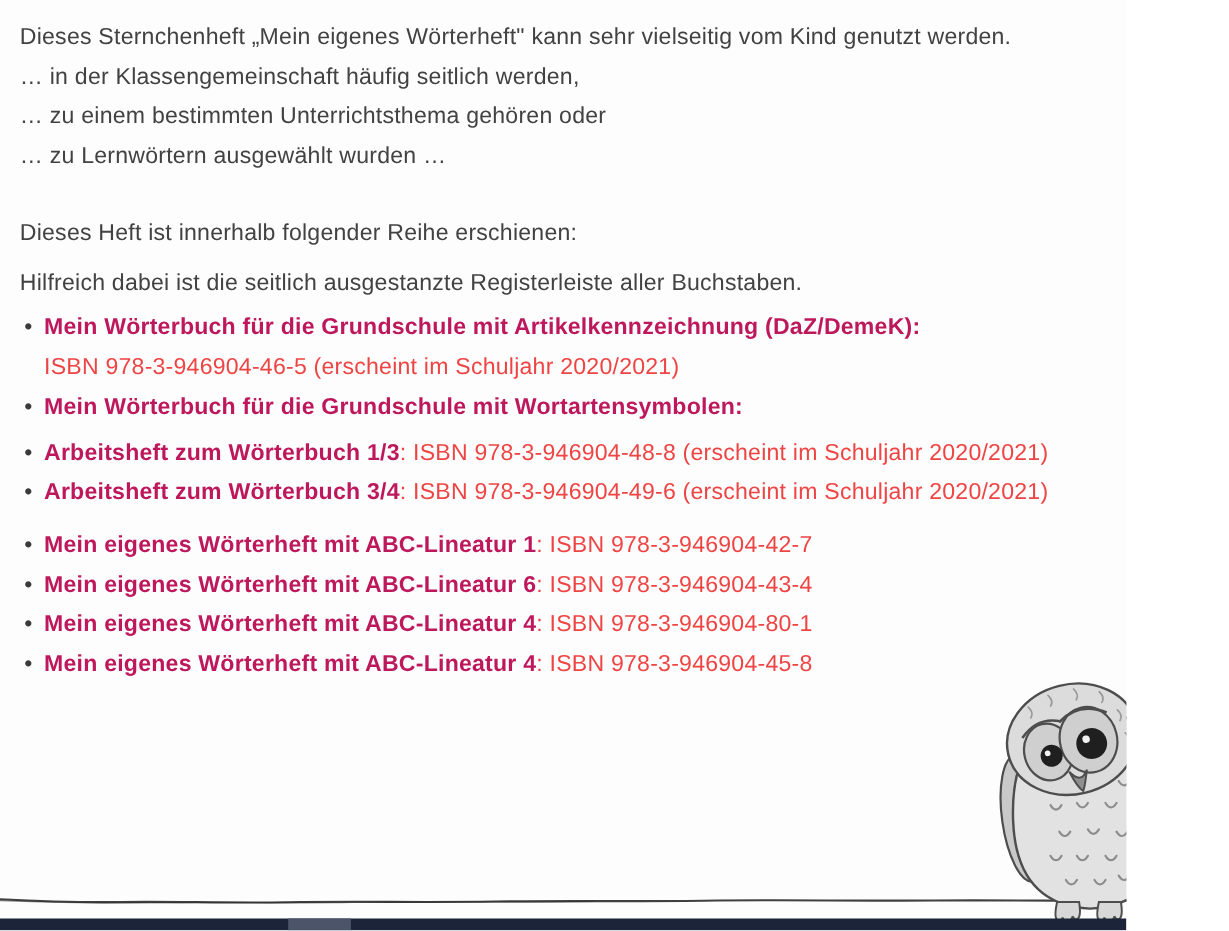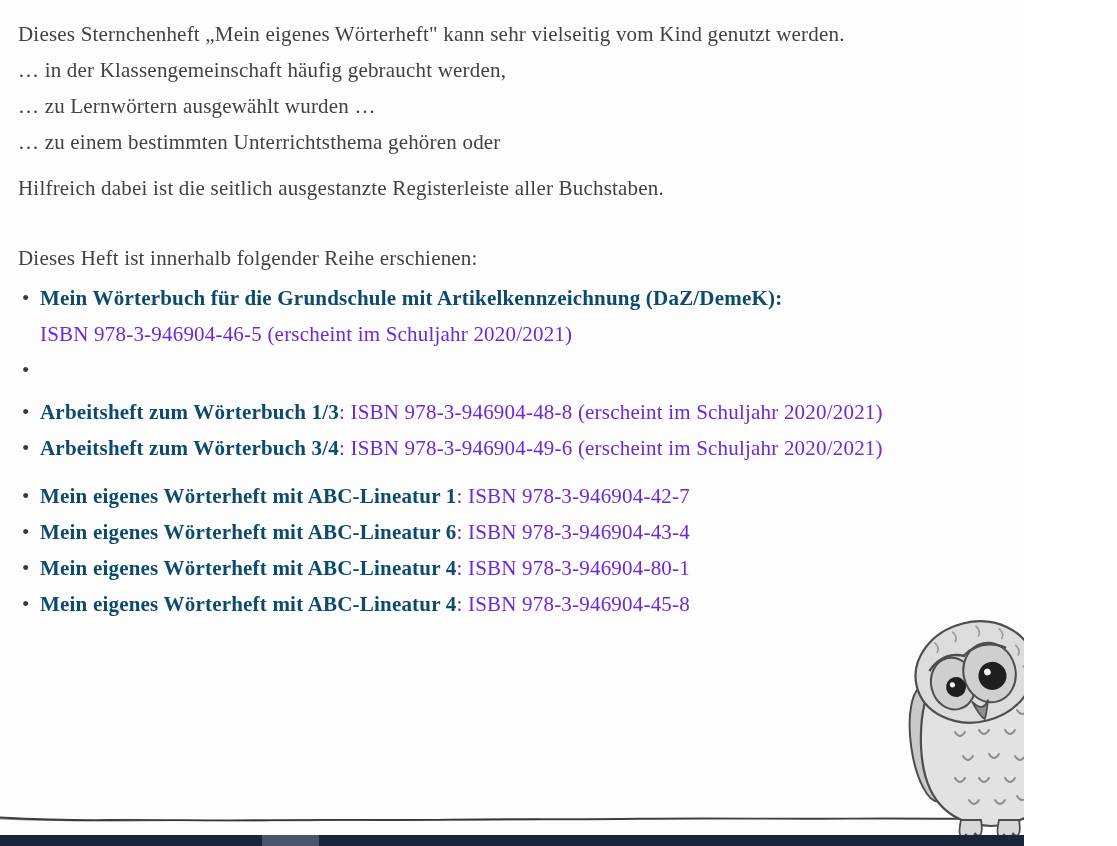--- a/index.html
+++ b/index.html
@@ -3,21 +3,21 @@
 <meta charset="utf-8">
 <style>
   * { margin: 0; padding: 0; box-sizing: border-box; }
   html, body { background: #ffffff; }
   .page {
     position: relative;
     width: 1024px;
     height: 846px;
     background: #fdfdfd;
     overflow: hidden;
-    font-family: Liberation Serif, serif;
+    font-family: Liberation Sans, sans-serif;
     color: #424242;
   }
   .text-col {
     position: absolute;
     left: 18px;
     top: 16px;
     right: 14px;
     font-size: 21px;
     line-height: 36px;
     letter-spacing: 0.2px;
@@ -34,23 +34,23 @@
   .entry:nth-child(3) { margin-top: 6px; }
   .entry:nth-child(5) { margin-top: 12px; }
   .bullet-dot {
     width: 22px;
     flex: 0 0 22px;
     text-align: left;
     padding-left: 4px;
     color: #3a3a3a;
   }
   .entry-body { flex: 1; }
-  .entry-title { font-weight: 700; color: #0c4a6e; }
+  .entry-title { font-weight: 700; color: #be185d; }
   .entry.tl .entry-detail { display: block; }
-  .entry-detail { color: #6d28d9; }
+  .entry-detail { color: #ef4444; }
   .abc-list .abc-item { display: block; }
   .ground-line {
     position: absolute;
     left: 0;
     top: 806px;
     width: 1117px;
     height: 20px;
     pointer-events: none;
   }
   .owl-wrap {
@@ -78,43 +78,43 @@
 </head>
 <body>
 
 <div class="page" style="background: rgb(253, 253, 253);">
 
   <div class="text-col">
     <p class="para"><span>Dieses Sternchenheft „Mein eigenes Wörterheft" kann sehr vielseitig vom Kind genutzt werden.</span><br></p>
 
     <div class="abc-list">
 
-  <span class="abc-item">… in der Klassengemeinschaft häufig gebraucht werden,</span>
+  <span class="abc-item">… in der Klassengemeinschaft häufig seitlich werden,</span>
+
+  <span class="abc-item">… zu einem bestimmten Unterrichtsthema gehören oder</span>
 
   <span class="abc-item">… zu Lernwörtern ausgewählt wurden …</span>
-
-  <span class="abc-item">… zu einem bestimmten Unterrichtsthema gehören oder</span>
 </div>
 
+    <p class="para series-heading">Dieses Heft ist innerhalb folgender Reihe erschienen:</p>
+
     <p class="para note">Hilfreich dabei ist die seitlich ausgestanzte Registerleiste aller Buchstaben.</p>
-
-    <p class="para series-heading">Dieses Heft ist innerhalb folgender Reihe erschienen:</p>
 
     <div class="series-list">
   <div class="entry tl">
     <span class="bullet-dot">•</span>
     <div class="entry-body">
       <span class="entry-title">Mein Wörterbuch für die Grundschule mit Artikelkennzeichnung (DaZ/DemeK):</span><span class="entry-detail">ISBN 978-3-946904-46-5 (erscheint im Schuljahr 2020/2021)</span>
     </div>
   </div>
 
   <div class="entry tl">
     <span class="bullet-dot">•</span>
     <div class="entry-body">
-      
+      <span class="entry-title">Mein Wörterbuch für die Grundschule mit Wortartensymbolen:</span>
     </div>
   </div>
 
   <div class="entry">
     <span class="bullet-dot">•</span>
     <div class="entry-body">
       <span class="entry-title">Arbeitsheft zum Wörterbuch 1/3</span><span class="entry-detail">: ISBN 978-3-946904-48-8 (erscheint im Schuljahr 2020/2021)</span>
     </div>
   </div>
 

